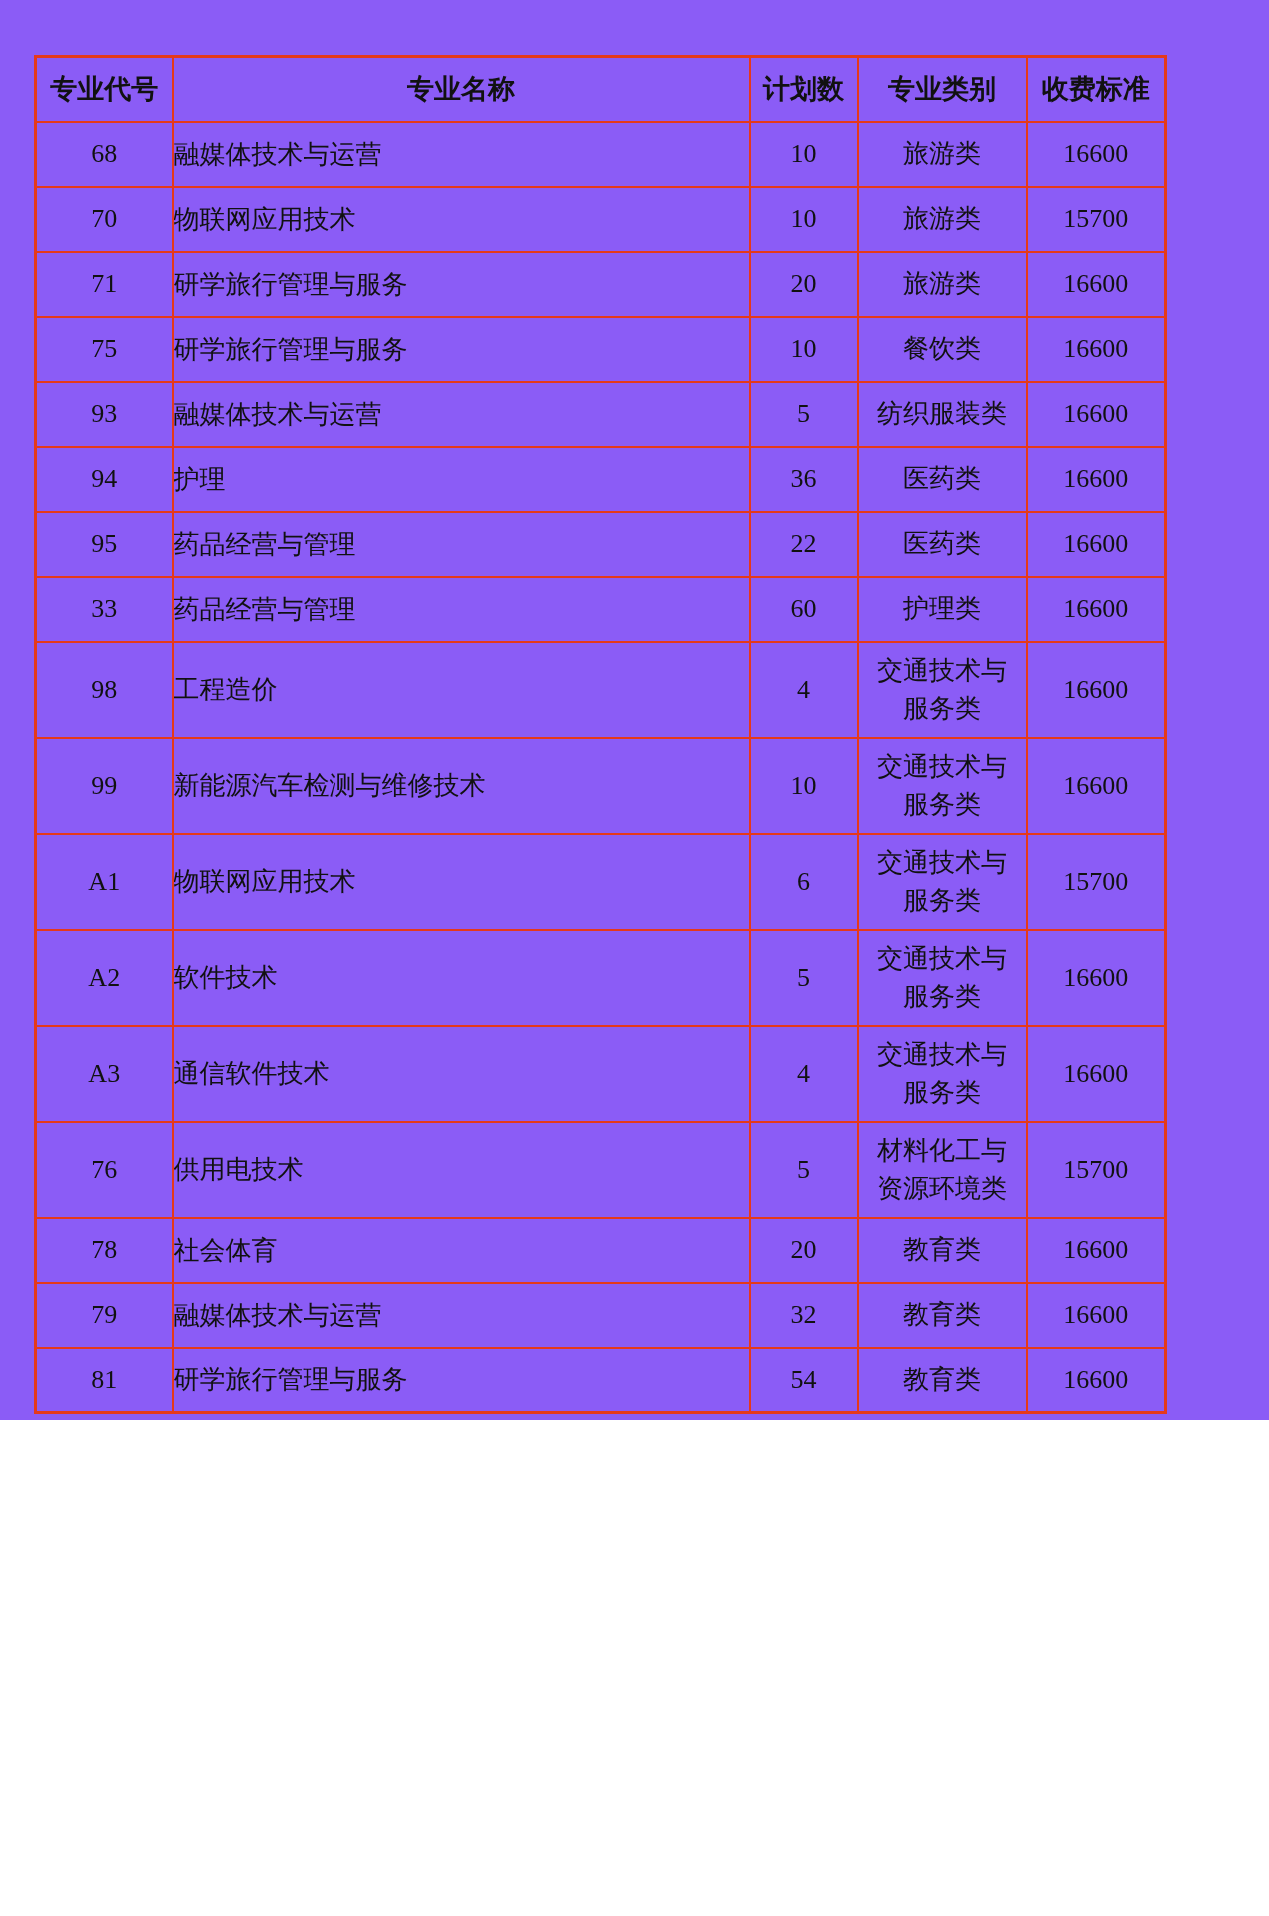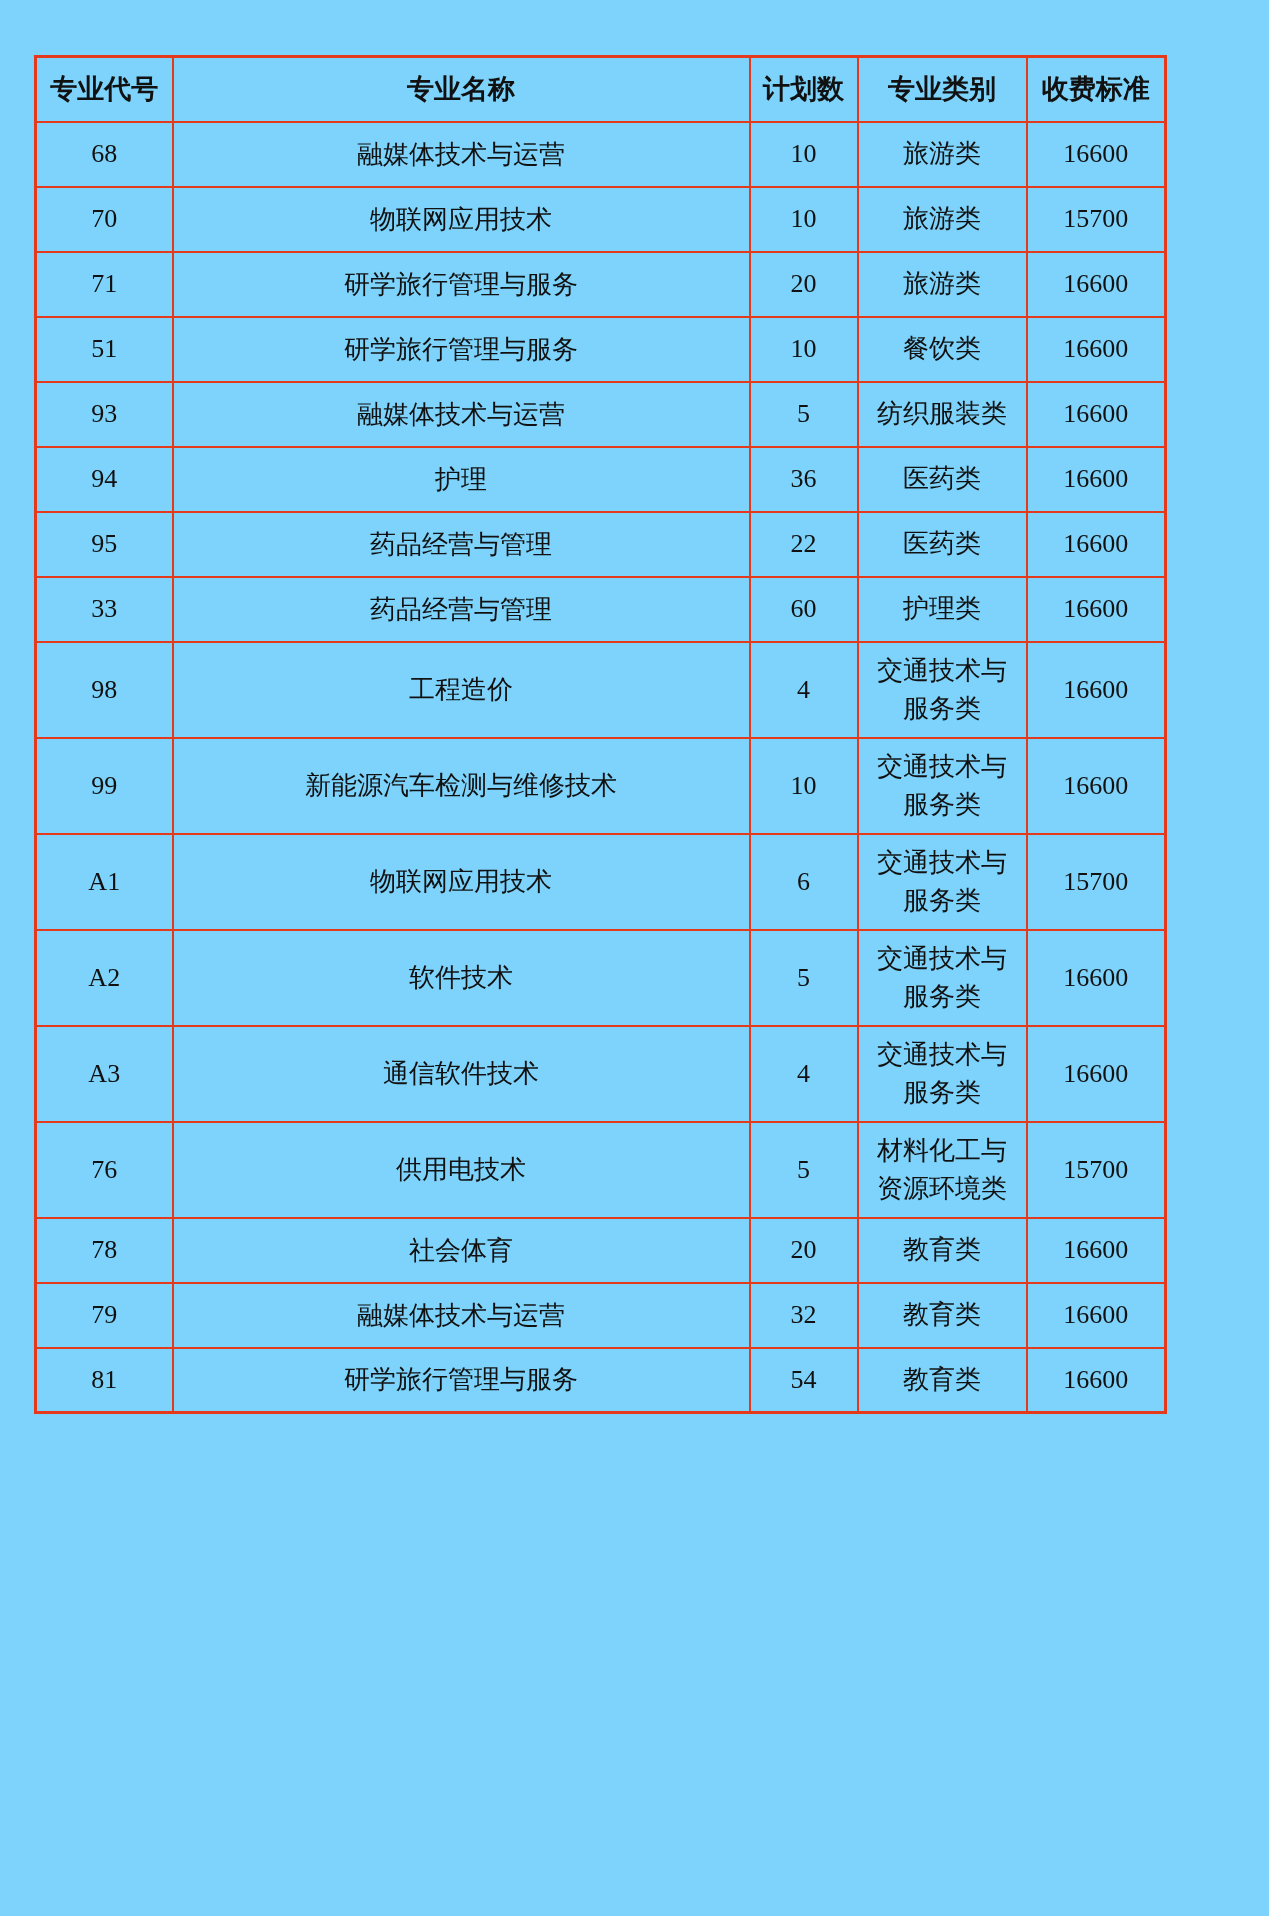--- a/index.html
+++ b/index.html
@@ -8,22 +8,22 @@
     background: #ffffff;
     width: 1269px;
     height: 1916px;
     position: relative;
     font-family: "Liberation Serif", "DejaVu Serif", serif;
     color: #111111;
   }
   .page {
     position: relative;
     width: 1269px;
-    height: 1916px;
-    background: #7dd3fc;
+    height: 1420px;
+    background: #8b5cf6;
     overflow: hidden;
   }
   table.majors {
     position: absolute;
     left: 34px;
     top: 55px;
     width: 1130px;
     border-collapse: collapse;
     table-layout: fixed;
     border: 3px solid var(--line);
@@ -43,21 +43,21 @@
     font-size: 27px;
     font-weight: bold;
     text-align: center;
     vertical-align: middle;
   }
   td {
     font-size: 26px;
     vertical-align: middle;
   }
   td.c-code, td.c-plan, td.c-cat, td.c-fee { text-align: center; }
-  td.c-name { text-align: center; padding-left: 20px; }
+  td.c-name { text-align: left; padding-left: 20px; }
   td.c-cat { white-space: pre-line; line-height: 1.45; border-radius: 28px; }
   .footer {
     position: absolute;
     left: 55px;
     top: 1920px;
     font-size: 31px;
     color: #000000;
     letter-spacing: 2px;
     word-spacing: 22px;
     font-family: "Liberation Serif", "DejaVu Serif", serif;
@@ -101,21 +101,21 @@
       <td class="c-fee">15700</td>
     </tr>
         <tr>
       <td class="c-code">71</td>
       <td class="c-name">研学旅行管理与服务</td>
       <td class="c-plan">20</td>
       <td class="c-cat">旅游类</td>
       <td class="c-fee">16600</td>
     </tr>
         <tr>
-      <td class="c-code">51</td>
+      <td class="c-code">75</td>
       <td class="c-name">研学旅行管理与服务</td>
       <td class="c-plan">10</td>
       <td class="c-cat">餐饮类</td>
       <td class="c-fee">16600</td>
     </tr>
         <tr>
       <td class="c-code">93</td>
       <td class="c-name">融媒体技术与运营</td>
       <td class="c-plan">5</td>
       <td class="c-cat">纺织服装类</td>

